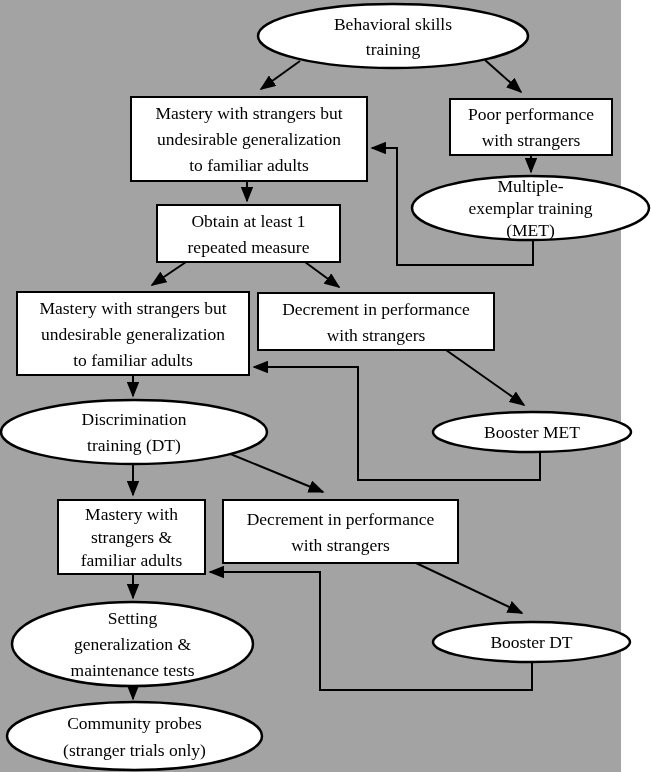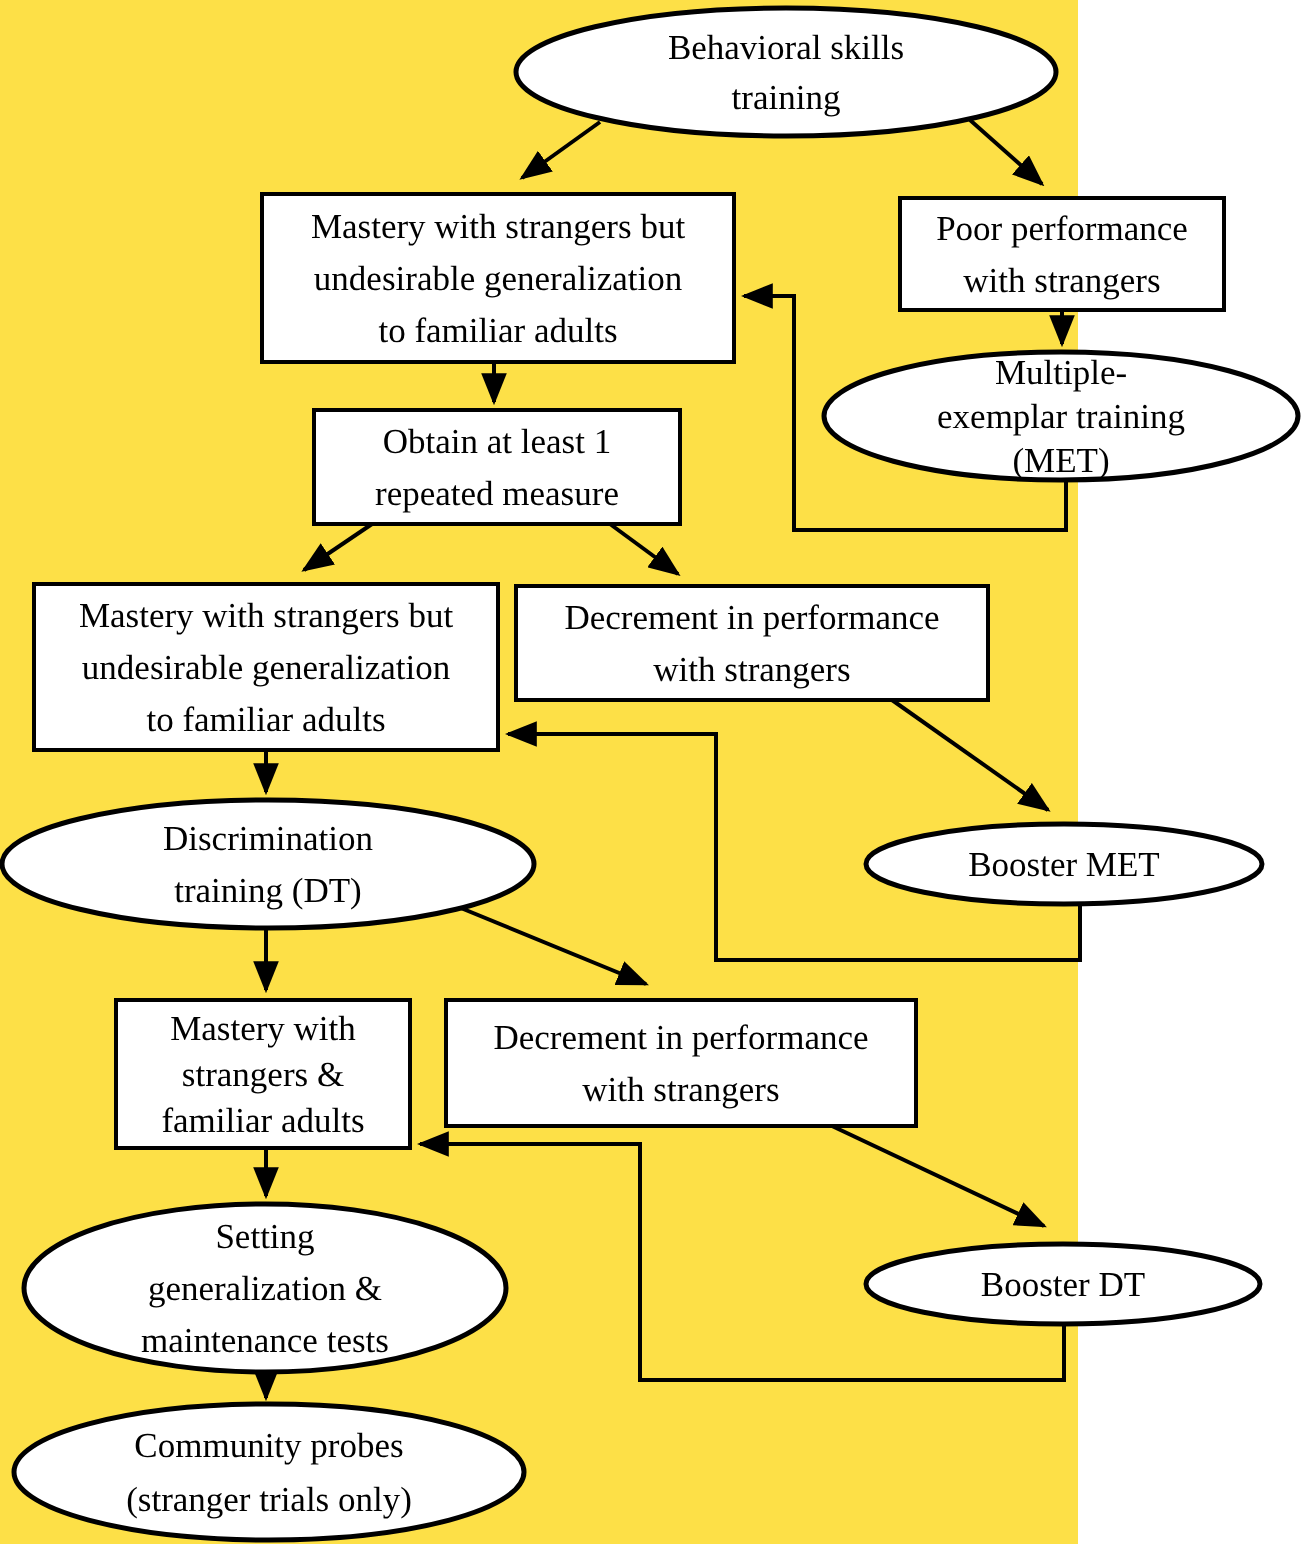--- a/index.html
+++ b/index.html
@@ -2,23 +2,23 @@
 <html><head>
 <meta charset="utf-8">
 <style>
   html, body {
     margin: 0;
     padding: 0;
     background: #ffffff;
   }
   .page {
     position: relative;
-    width: 539px;
+    width: 621px;
     height: 772px;
-    background: #fde047;
+    background: #a3a3a3;
     font-family: "Liberation Serif", serif;
   }
   .page svg {
     display: block;
     width: 651px;
     height: 772px;
   }
   .node-shape {
     fill: #ffffff;
   }

